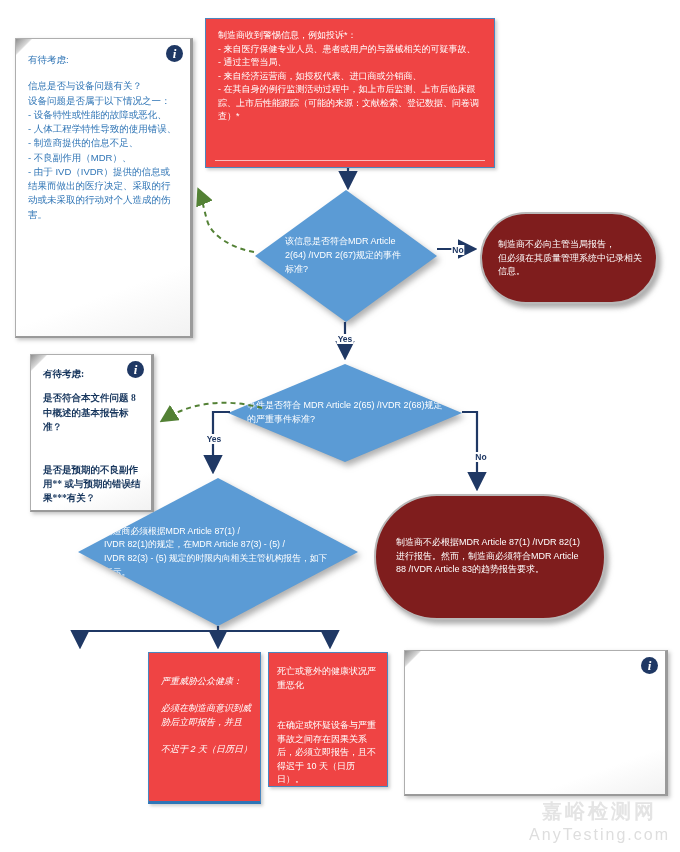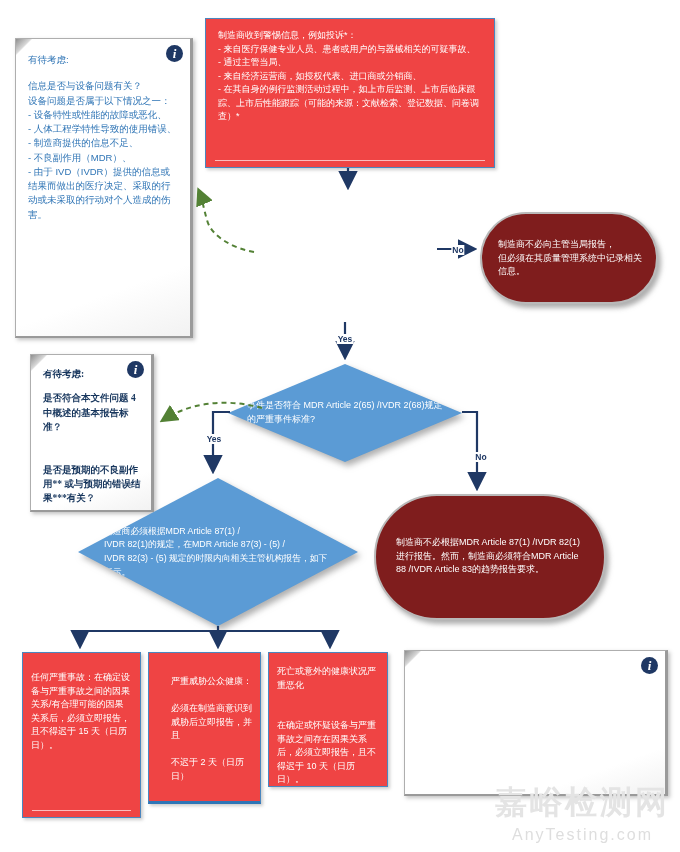--- a/index.html
+++ b/index.html
@@ -55,21 +55,21 @@
   
   .edge-label{
     position:absolute;background:#ffffff;color:#1F3864;font-weight:bold;font-size:8.5px;
     padding:0 1px;transform:translate(-50%,-50%);z-index:30;
   }
 
   svg.overlay{position:absolute;left:0;top:0;z-index:20;pointer-events:none;}
 
   
   .watermark{position:absolute;right:10px;bottom:8px;text-align:center;color:#E2E2E2;z-index:5;}
-  .watermark .cn{font-size:32px;font-weight:bold;letter-spacing:3px;color:#E4E4E4;}
+  .watermark .cn{font-size:20px;font-weight:bold;letter-spacing:3px;color:#E4E4E4;}
   .watermark .en{font-size:16px;color:#DEDEDE;letter-spacing:2px;margin-top:1px;}
 </style>
 </head>
 <body>
 
 <div id="canvas">
 
   <div class="note" style="left:15px;top:38px;width:178px;height:300px;padding:14px 12px 10px 12px;">
     <span class="info-badge">i</span>
     <div style="margin-bottom:12px;">有待考虑:</div>
@@ -84,30 +84,35 @@
 
   <div class="bluebox" style="left:205px;top:18px;width:290px;height:150px;padding:10px 12px;">
     <div class="body">制造商收到警惕信息，例如投诉*：
 - 来自医疗保健专业人员、患者或用户的与器械相关的可疑事故、
 - 通过主管当局、
 - 来自经济运营商，如授权代表、进口商或分销商、
 - 在其自身的例行监测活动过程中，如上市后监测、上市后临床跟踪、上市后性能跟踪（可能的来源：文献检索、登记数据、问卷调查）*</div>
     <div class="inner-line" style="bottom:6px;"></div>
   </div>
 
+  <div class="diamond-wrap" style="left:255px;top:190px;width:182px;height:132px;">
+    <div class="diamond">
+      <div class="body" style="width:122px;">该信息是否符合MDR Article 2(64) /IVDR 2(67)规定的事件标准?</div>
+    </div>
+  </div>
 
   <div class="stadium" style="left:480px;top:212px;width:178px;height:92px;border-radius:46px;padding:24px 14px 0 16px;">
     <div class="body">制造商不必向主管当局报告，
 但必须在其质量管理系统中记录相关信息。</div>
   </div>
 
   <div class="note note-serif" style="left:30px;top:354px;width:124px;height:158px;padding:12px 10px 8px 12px;">
     <span class="info-badge">i</span>
     <div style="margin-bottom:10px;">有待考虑:</div>
-    <div class="body">是否符合本文件问题 4 中概述的基本报告标准？
+    <div class="body">是否符合本文件问题 8 中概述的基本报告标准？
 
 
 是否是预期的不良副作用** 或与预期的错误结果***有关？</div>
   </div>
 
   <div class="diamond-wrap" style="left:228px;top:364px;width:234px;height:98px;">
     <div class="diamond">
       <div class="body" style="width:196px;">事件是否符合 MDR Article 2(65) /IVDR 2(68)规定的严重事件标准?</div>
     </div>
   </div>
@@ -119,26 +124,22 @@
 IVDR 82(3) - (5) 规定的时限内向相关主管机构报告，如下所示。</div>
     </div>
   </div>
 
   <div class="stadium" style="left:374px;top:494px;width:232px;height:126px;border-radius:63px;padding:40px 14px 0 20px;">
     <div class="body">制造商不必根据MDR Article 87(1) /IVDR 82(1)
 进行报告。然而，制造商必须符合MDR Article
  88 /IVDR Article 83的趋势报告要求。</div>
   </div>
 
-  <div class="bluebox" style="left:22px;top:652px;width:119px;height:166px;padding:18px 8px 8px 8px;">
-    <div class="body">任何严重事故：在确定设备与严重事故之间的因果关系/有合理可能的因果关系后，必须立即报告，且不得迟于 15 天（日历日）。</div>
-    <div class="inner-line" style="bottom:6px;"></div>
-  </div>
 
-  <div class="bluebox" style="left:148px;top:652px;width:113px;height:152px;padding:22px 8px 8px 22px;border-bottom:3px solid #2E75B6;">
+  <div class="bluebox" style="left:148px;top:652px;width:113px;height:152px;padding:22px 8px 8px 12px;border-bottom:3px solid #2E75B6;font-style:italic;">
     <div class="body">严重威胁公众健康：
 
 必须在制造商意识到威胁后立即报告，并且
 
 不迟于 2 天（日历日）</div>
   </div>
 
   <div class="bluebox" style="left:268px;top:652px;width:120px;height:135px;padding:12px 8px 8px 8px;">
     <div class="body">死亡或意外的健康状况严重恶化
 

